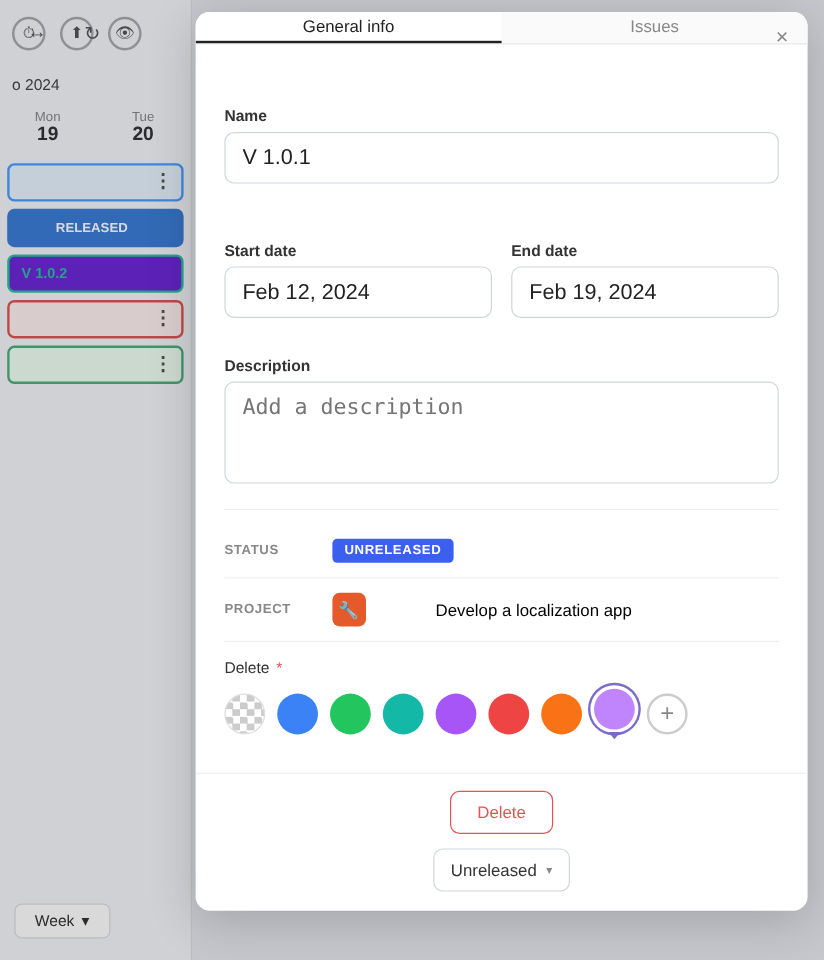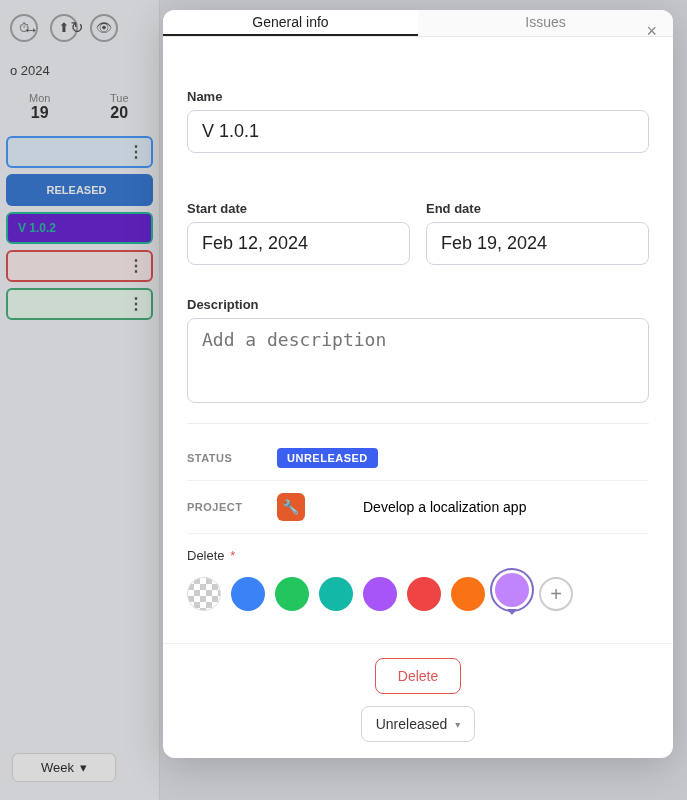--- a/index.html
+++ b/index.html
@@ -122,21 +122,21 @@
       justify-content: flex-end;
     }
 
     .week-btn {
       position: absolute;
       bottom: 18px;
       left: 12px;
       background: white;
       border: 1px solid #ddd;
       border-radius: 6px;
-      padding: 6px 28px;
+      padding: 6px 16px;
       font-size: 13px;
       color: #333;
       display: flex;
       align-items: center;
       gap: 6px;
       cursor: pointer;
     }
 
     
     .top-toolbar {

